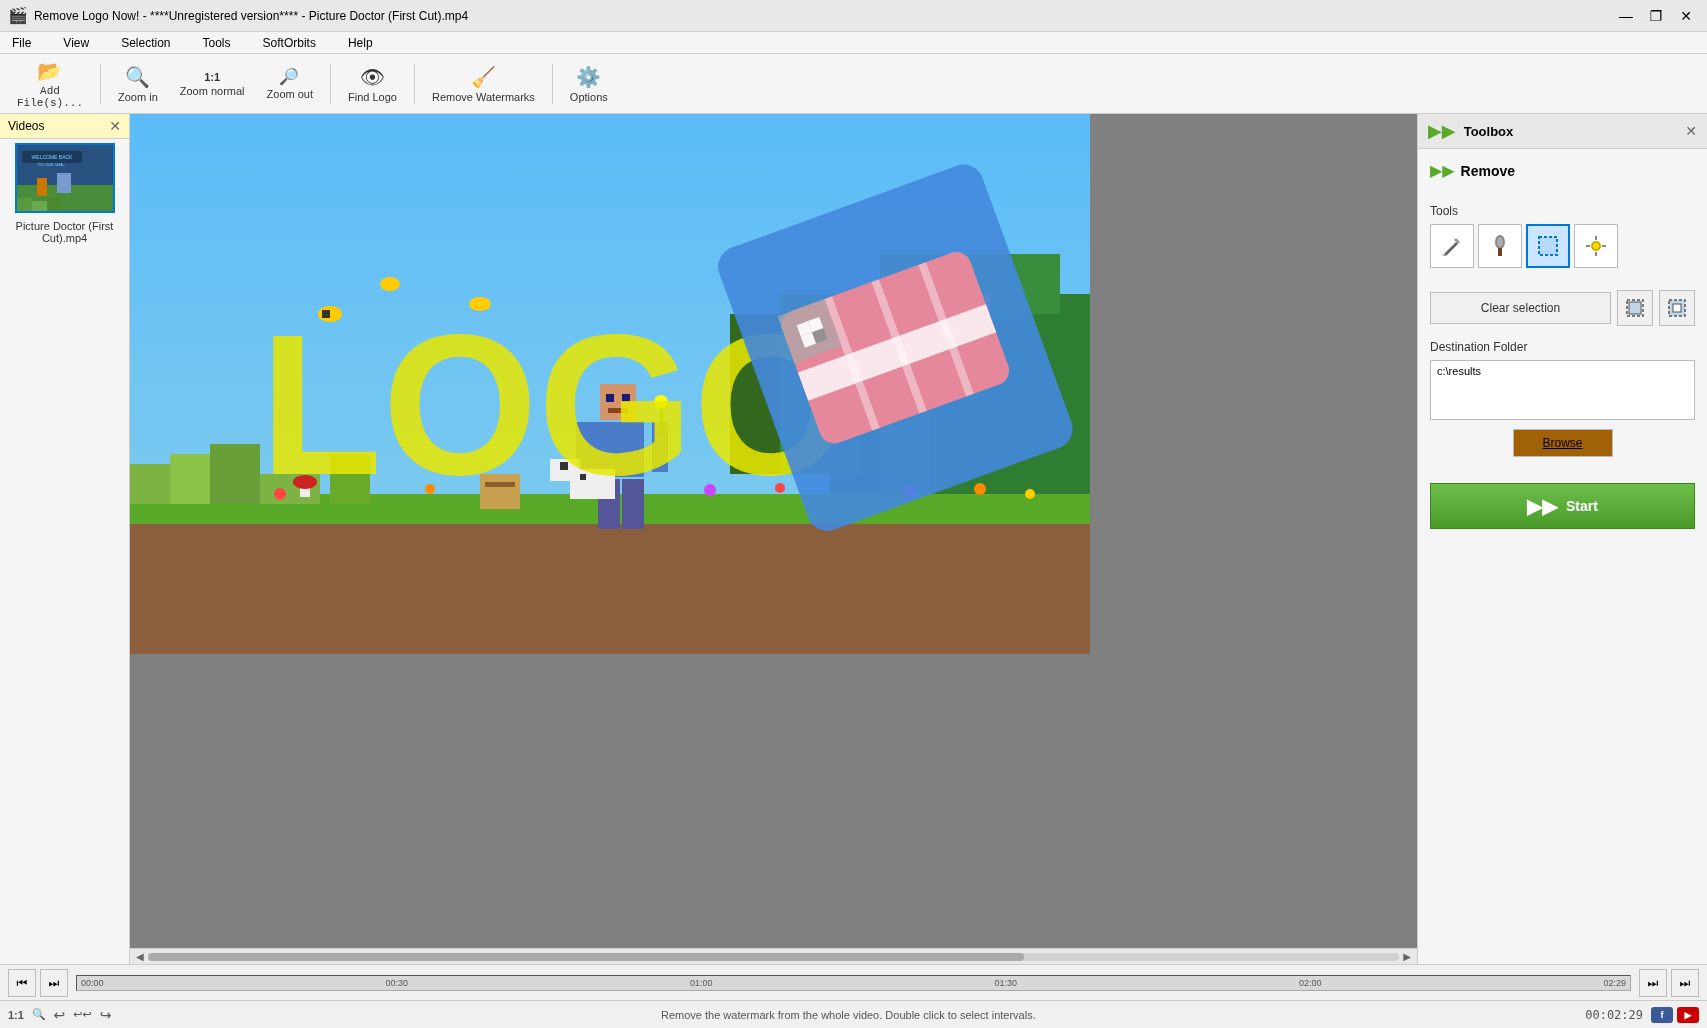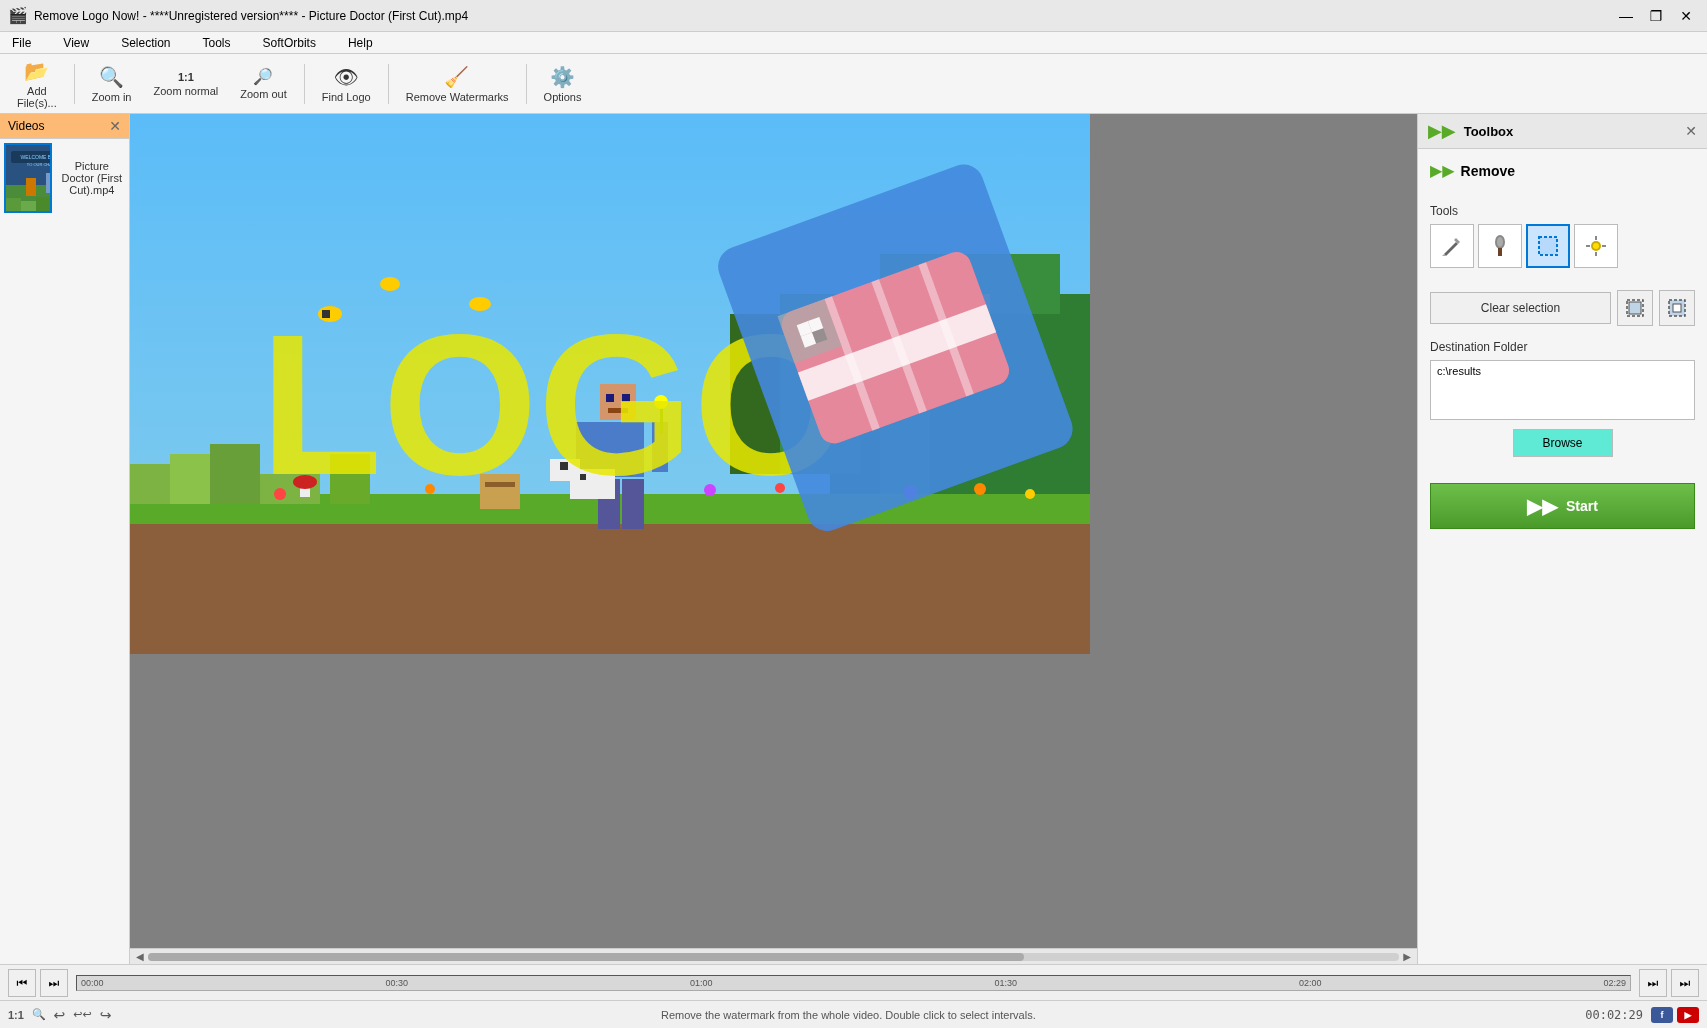--- a/index.html
+++ b/index.html
@@ -80,30 +80,30 @@
       background: #f5f5f5;
       border-right: 1px solid #ccc;
       display: flex;
       flex-direction: column;
     }
     #videos-header {
       display: flex;
       justify-content: space-between;
       align-items: center;
       padding: 4px 8px;
-      background: #fdba74;
+      background: #fef9c3;
       border-bottom: 1px solid #ccc;
       font-size: 12px;
     }
     #videos-close { cursor: pointer; font-size: 14px; color: #666; }
     .video-item {
       padding: 4px;
       cursor: pointer;
       display: flex;
-      flex-direction: row;
+      flex-direction: column;
       align-items: center;
       gap: 7px;
     }
     .video-thumb {
       width: 100px;
       height: 70px;
       background: #1a3a5c;
       border: 2px solid #0078d7;
       display: flex;
       align-items: center;
@@ -220,27 +220,28 @@
       border: 1px solid #bbb;
       background: #fff;
       padding: 4px 6px;
       font-size: 11px;
       resize: none;
       font-family: inherit;
     }
     #browse-btn {
       margin-top: 6px;
       padding: 6px 16px;
-      background: #5eead4;
+      background: #a16207;
       border: 1px solid #bbb;
       cursor: pointer;
       font-size: 12px;
       align-self: center;
       width: 100px;
       text-align: center;
+      text-decoration: underline;
     }
 
     #start-btn {
       margin-top: 12px;
       padding: 10px;
       background: linear-gradient(180deg, #6dbf4a 0%, #4a9a2a 100%);
       border: 1px solid #3a8a1a;
       cursor: pointer;
       font-size: 14px;
       color: #fff;
@@ -319,21 +320,21 @@
   <div class="menu-item">View</div>
   <div class="menu-item">Selection</div>
   <div class="menu-item">Tools</div>
   <div class="menu-item">SoftOrbits</div>
   <div class="menu-item">Help</div>
 </div>
 
 <div id="toolbar">
   <button class="toolbar-btn">
     <span class="toolbar-icon">📂</span>
-    <span style="white-space:pre-line;text-align:center;">Add
+    <span style="white-space:pre-line;text-align:center;font-family:Liberation Mono, monospace;">Add
 File(s)...</span>
   </button>
   <div class="toolbar-separator"></div>
   <button class="toolbar-btn">
     <span class="toolbar-icon">🔍</span>
     <span>Zoom in</span>
   </button>
   <button class="toolbar-btn">
     <span style="font-size:11px;font-weight:bold;">1:1</span>
     <span>Zoom normal</span>

